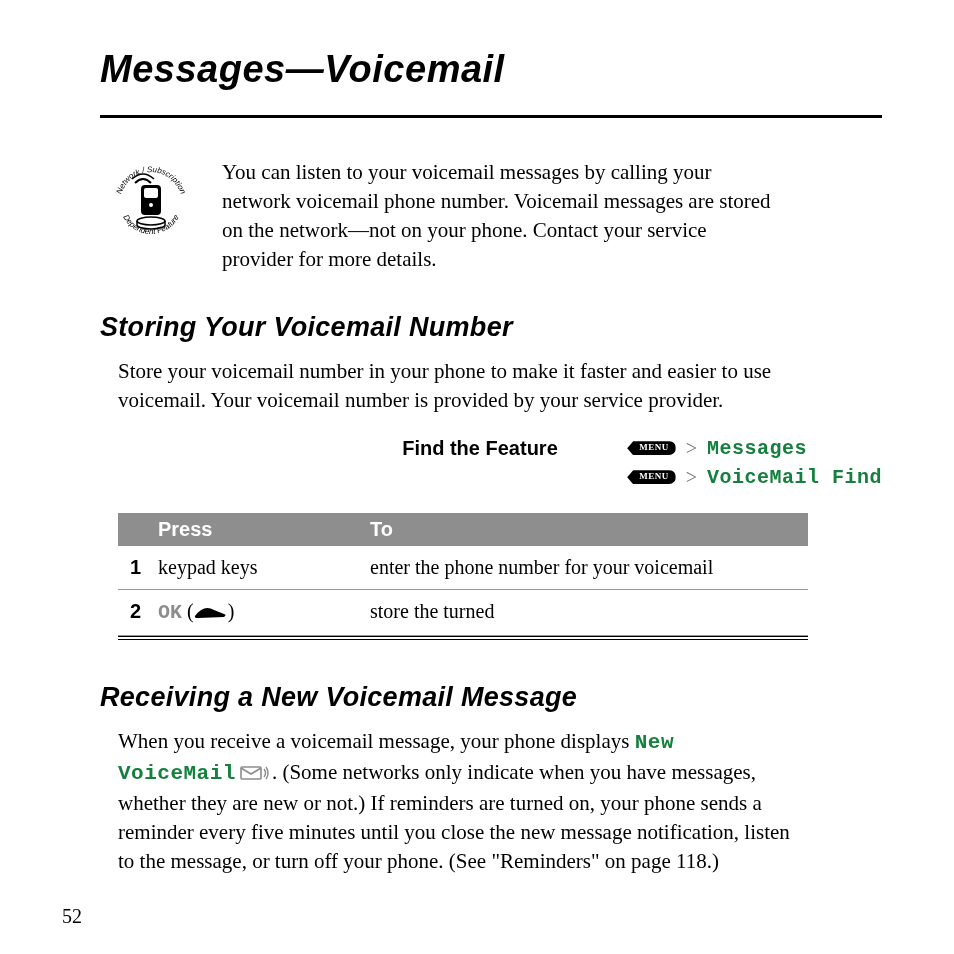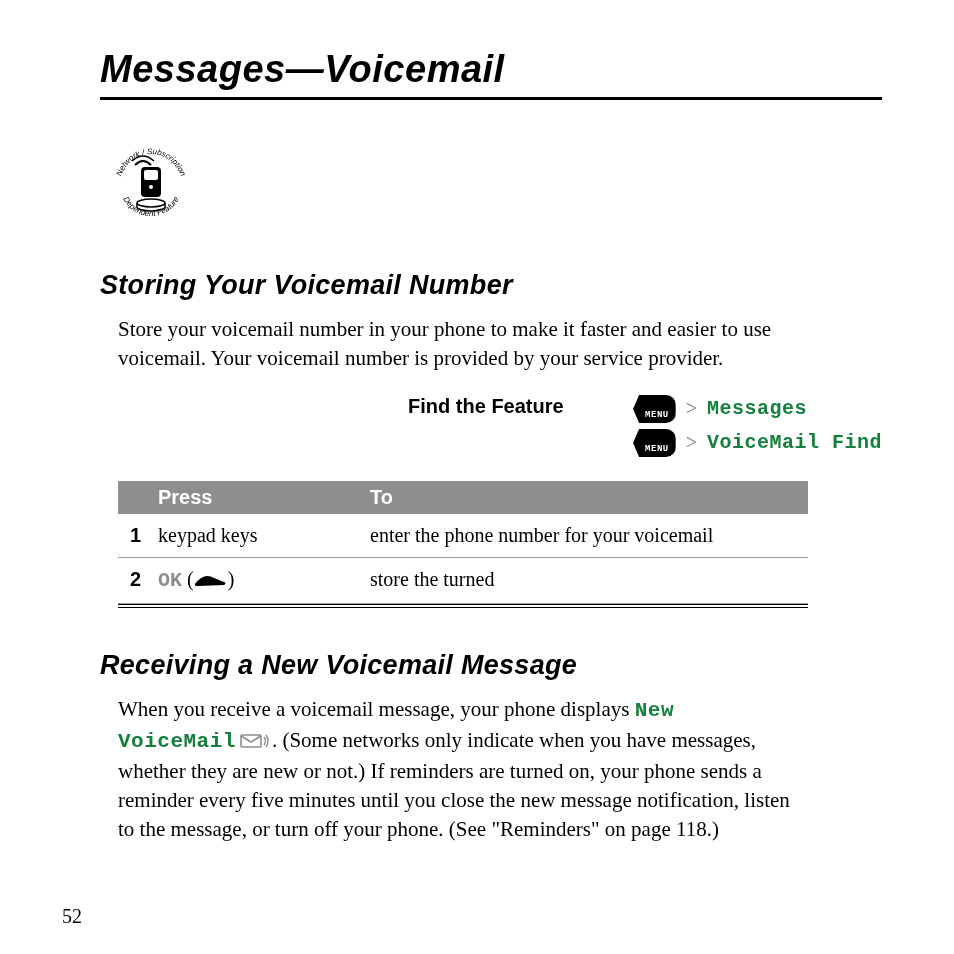--- a/index.html
+++ b/index.html
@@ -9,21 +9,21 @@
     color: #000;
     position: relative;
     padding: 48px 72px 40px 100px;
   }
   .title {
     font-family: Arial, Helvetica, sans-serif;
     font-weight: 900;
     font-style: italic;
     font-size: 38px;
     letter-spacing: 0.5px;
-    margin-bottom: 6px;
+    margin-bottom: 24px;
   }
   .title-rule {
     border: none;
     border-top: 3px solid #000;
     margin-bottom: 40px;
   }
   .intro-block {
     display: flex;
     gap: 28px;
     margin-bottom: 38px;
@@ -63,25 +63,25 @@
     width: 225px;
   }
   .find-paths { display: flex; flex-direction: column; gap: 6px; }
   .find-row { display: flex; align-items: center; gap: 10px; }
   .menu-pill {
     display: inline-flex;
     align-items: center;
     justify-content: center;
     background: #000;
     color: #fff;
-    font-family: Liberation Mono, monospace;
+    font-family: Liberation Serif, serif;
     font-size: 9px;
     font-weight: 700;
     letter-spacing: 0.5px;
-    padding: 15px 7px 3px 12px;
+    padding: 1px 7px 3px 12px;
     border-top-right-radius: 10px;
     border-bottom-right-radius: 10px;
     clip-path: polygon(6px 0, 100% 0, 100% 100%, 6px 100%, 0 50%);
   }
   .gt { color: #777; font-weight: 400; }
   .mono {
     font-family: "Courier New", monospace;
     font-weight: 700;
     color: #15803d;
     letter-spacing: 0.5px;
@@ -168,20 +168,21 @@
         <rect x="-10" y="-18" width="20" height="30" rx="4" fill="#000"></rect>
         <rect x="-7" y="-15" width="14" height="10" rx="2" fill="#fff"></rect>
         <circle cx="0" cy="2" r="2" fill="#fff"></circle>
         <path d="M -16 -20 Q -8 -28 0 -20" stroke="#000" stroke-width="2" fill="none"></path>
         <path d="M -19 -24 Q -8 -34 3 -24" stroke="#000" stroke-width="1.5" fill="none"></path>
         <ellipse cx="0" cy="18" rx="14" ry="4" fill="none" stroke="#000" stroke-width="1.5"></ellipse>
         <path d="M -14 18 L -14 22 A 14 4 0 0 0 14 22 L 14 18" fill="none" stroke="#000" stroke-width="1.5"></path>
       </g>
     </svg>
   </div>
+  <p class="intro-text">You can listen to your voicemail messages by calling your network voicemail phone number. Voicemail messages are stored on the network—not on your phone. Contact your service provider for more details.</p>
 </div>
 
 <h2 class="sub">Storing Your Voicemail Number</h2>
 <p class="body-p">Store your voicemail number in your phone to make it faster and easier to use voicemail. Your voicemail number is provided by your service provider.</p>
 
 <div class="find-feature">
   <div class="find-label">Find the Feature</div>
   <div class="find-paths">
     <div class="find-row">
       <span class="menu-pill">MENU</span>

